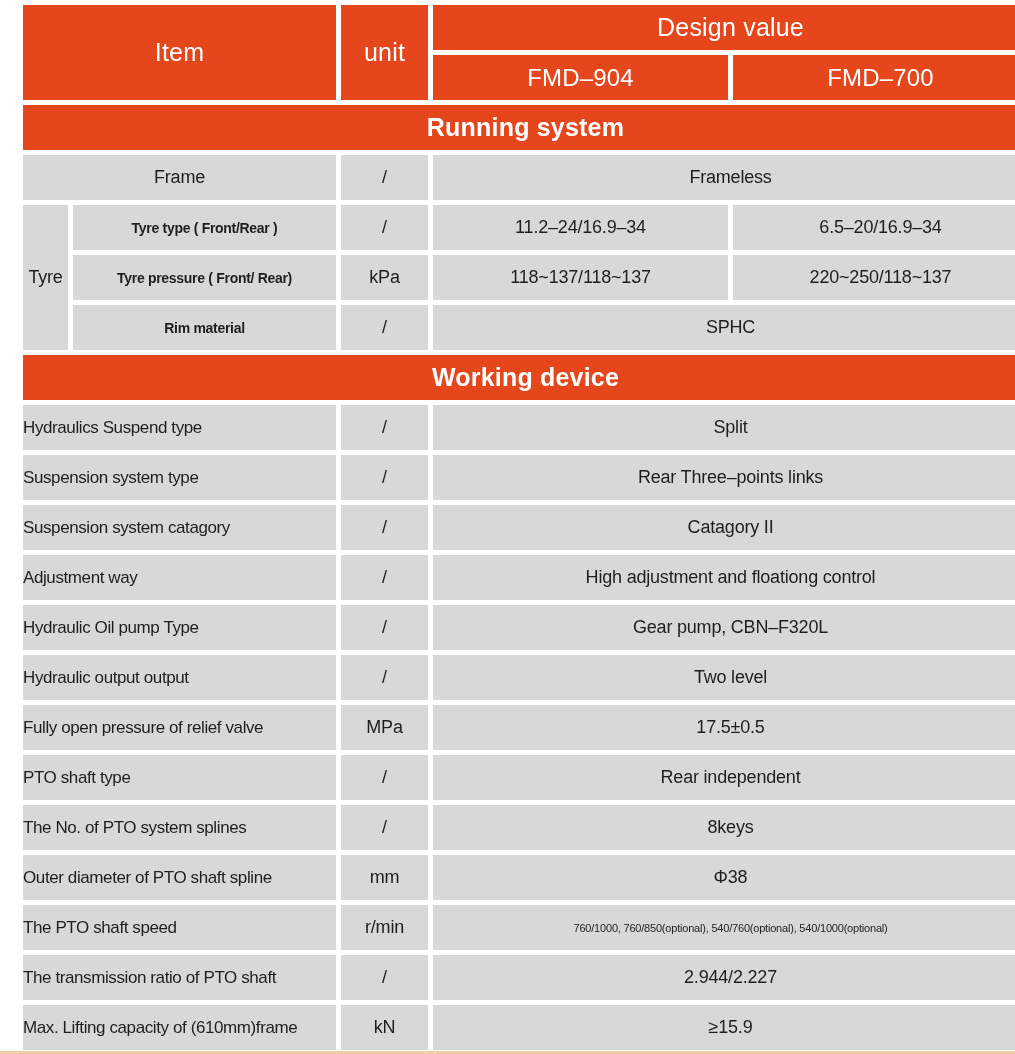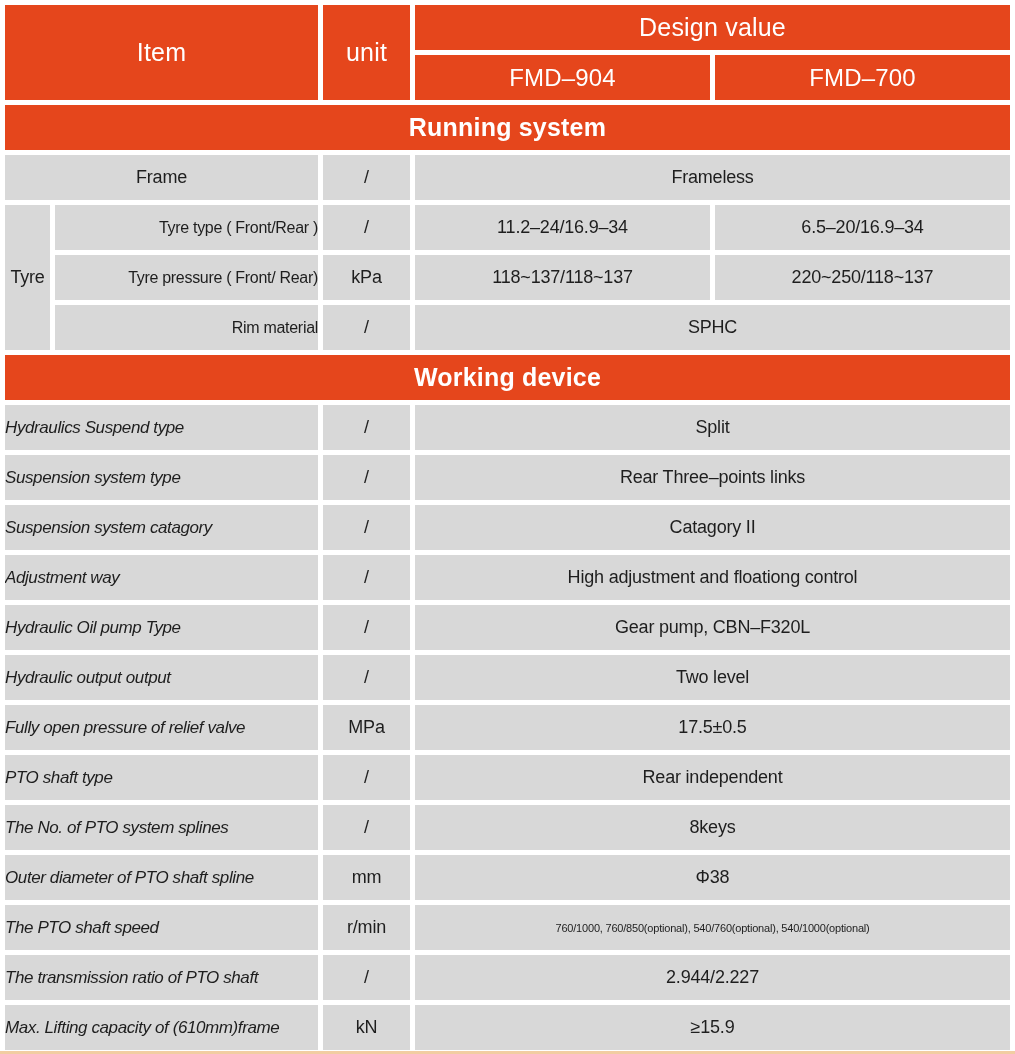--- a/index.html
+++ b/index.html
@@ -10,20 +10,21 @@
   }
   *{box-sizing:border-box;}
   html,body{margin:0;padding:0;background:#ffffff;}
   body{font-family:"Liberation Sans","DejaVu Sans",sans-serif;color:var(--ink);}
   .sheet{
     position:relative;
     width:1015px;
     height:1054px;
     background:#ffffff;
     overflow:hidden;
+    padding-left:18px;
   }
   table.spec{
     width:1015px;
     table-layout:fixed;
     border-collapse:separate;
     border-spacing:5px;
   }
   .spec tr{height:45px;}
   .spec th,.spec td{
     padding:0;
@@ -54,27 +55,27 @@
     font-size:18px;
     text-align:center;
     letter-spacing:-0.2px;
     white-space:nowrap;
   }
   .cell-label-left{
     text-align:left;
     padding-left:8px;
     font-size:17px;
     letter-spacing:-0.4px;
-    font-style:italic;
   }
   .cell-sublabel{
-    text-align:right;
+    text-align:center;
     padding-left:10px;
-    font-size:16px;
+    font-size:14px;
     letter-spacing:-0.3px;
+    font-weight:bold;
   }
   .cell-group{
     font-size:18px;
   }
   .cell-unit{font-size:18px;}
   .cell-value{font-size:18px;}
   .cell-value-small{font-size:11px;letter-spacing:-0.2px;}
   
   .bottom-strip{
     position:absolute;

